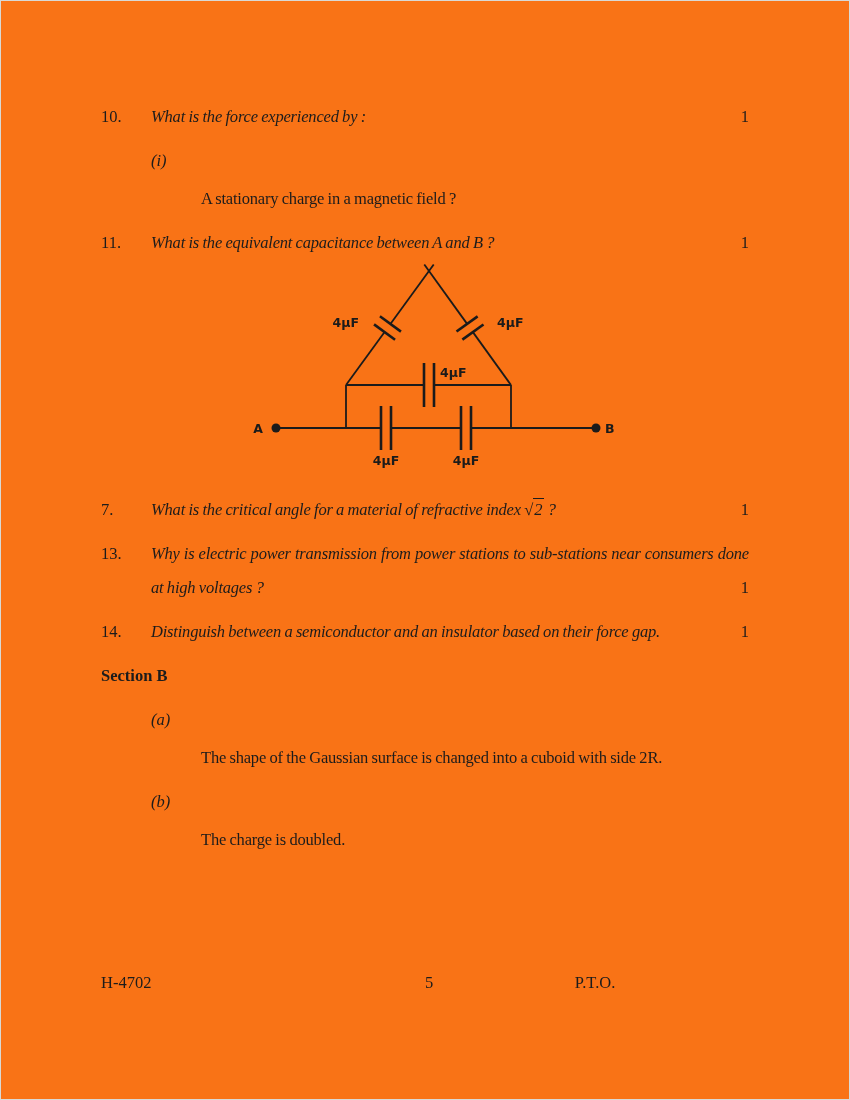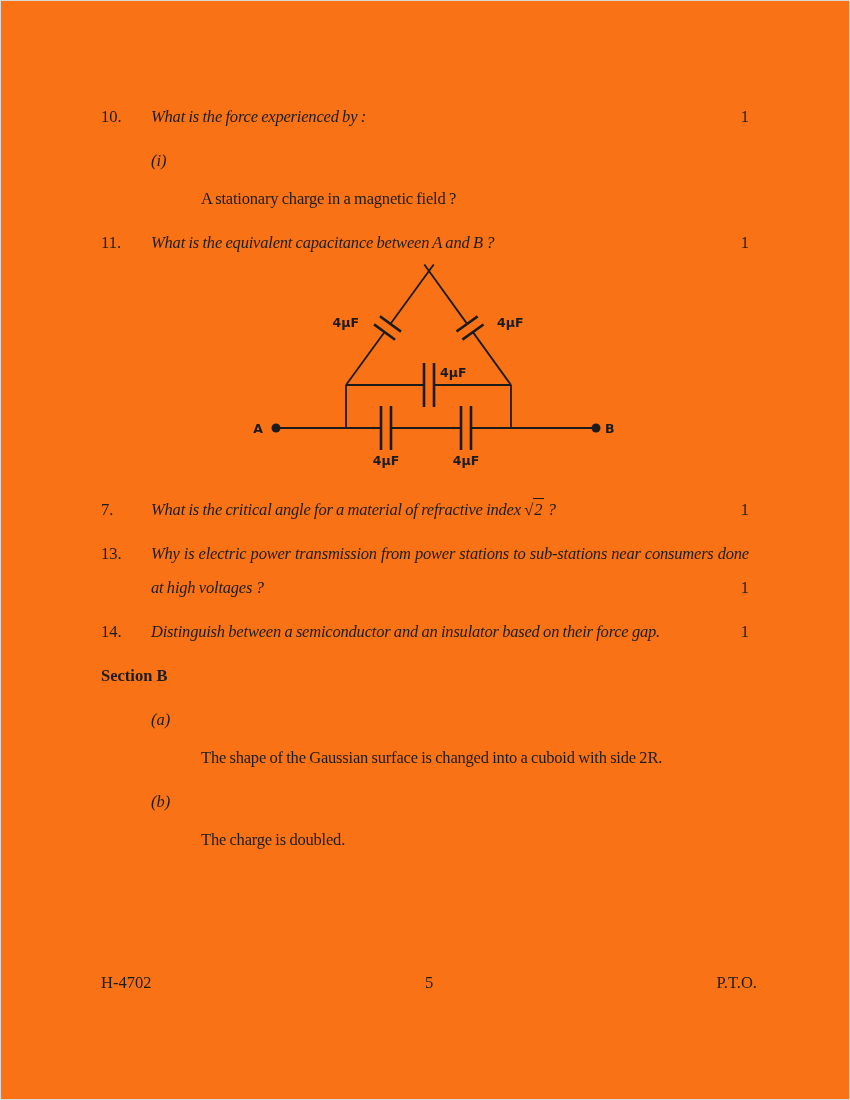--- a/index.html
+++ b/index.html
@@ -56,21 +56,21 @@
   .footer {
     position: absolute;
     left: 100px;
     right: 92px;
     top: 970px;
     display: grid;
     grid-template-columns: 1fr auto 1fr;
     line-height: 24px;
   }
   .footer .center { text-align: center; }
-  .footer .right { text-align: right; }
+  .footer .right { text-align: center; }
 </style>
 </head>
 <body>
 
 <div class="sheet">
 
   <section class="question">
     <div class="qrow">
       <div class="qnum">10.</div>
       <div class="qbody">

